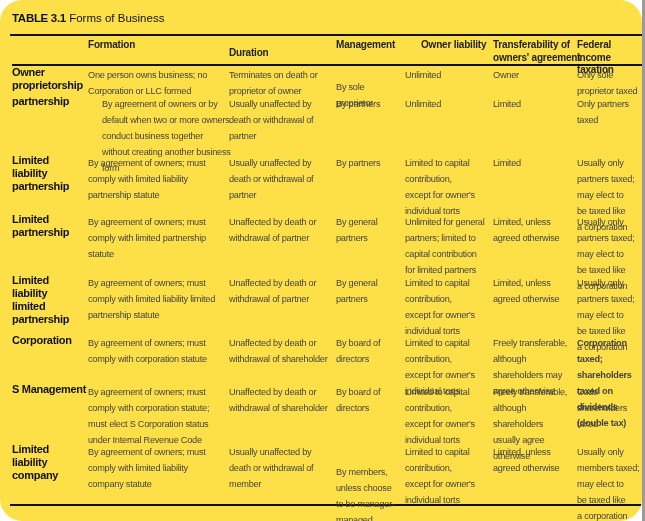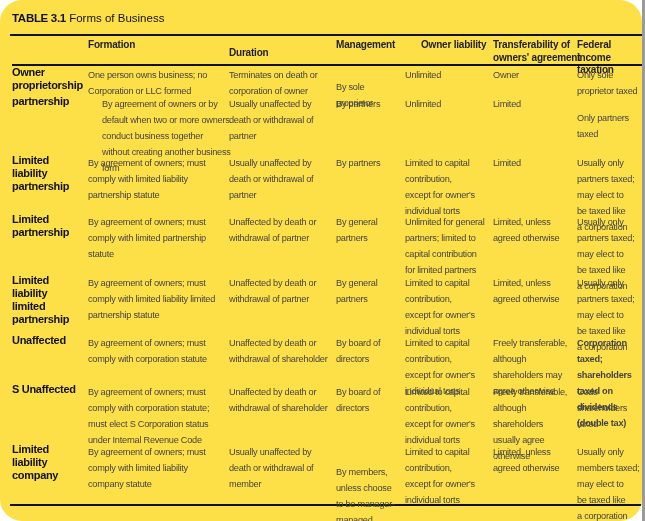--- a/index.html
+++ b/index.html
@@ -44,42 +44,42 @@
 taxation</div>
   </div>
 
   <div id="table-body">
       <div>
         <div class="rowhead" style="top: 66px;">Owner
 proprietorship</div>
         <div class="cell" style="top: 67px; left: 88px;">One person owns business; no
 Corporation or LLC formed</div>
         <div class="cell" style="top: 67px; left: 229px;">Terminates on death or
-corporation of owner</div>
+proprietor of owner</div>
         <div class="cell" style="top: 67px; left: 336px; margin-top: 12px;">By sole
 proprietor</div>
         <div class="cell" style="top: 67px; left: 405px;">Unlimited</div>
         <div class="cell" style="top: 67px; left: 493px;">Owner</div>
         <div class="cell" style="top: 67px; left: 577px;">Only sole
 proprietor taxed</div>
       </div>
       <div>
         <div class="rowhead" style="top: 95px;">partnership</div>
         <div class="cell" style="top: 96px; left: 88px; margin-left: 14px;">By agreement of owners or by
 default when two or more owners
 conduct business together
 without creating another business
 form</div>
         <div class="cell" style="top: 96px; left: 229px;">Usually unaffected by
 death or withdrawal of
 partner</div>
         <div class="cell" style="top: 96px; left: 336px;">By partners</div>
         <div class="cell" style="top: 96px; left: 405px;">Unlimited</div>
         <div class="cell" style="top: 96px; left: 493px;">Limited</div>
-        <div class="cell" style="top: 110px; left: 577px;">Only partners
+        <div class="cell" style="top: 96px; left: 577px;">Only partners
 taxed</div>
       </div>
       <div>
         <div class="rowhead" style="top: 154px;">Limited
 liability
 partnership</div>
         <div class="cell" style="top: 155px; left: 88px;">By agreement of owners; must
 comply with limited liability
 partnership statute</div>
         <div class="cell" style="top: 155px; left: 229px;">Usually unaffected by
@@ -137,42 +137,42 @@
 individual torts</div>
         <div class="cell" style="top: 275px; left: 493px;">Limited, unless
 agreed otherwise</div>
         <div class="cell" style="top: 275px; left: 577px;">Usually only
 partners taxed;
 may elect to
 be taxed like
 a corporation</div>
       </div>
       <div>
-        <div class="rowhead" style="top: 334px;">Unaffected</div>
+        <div class="rowhead" style="top: 334px;">Corporation</div>
         <div class="cell" style="top: 335px; left: 88px;">By agreement of owners; must
 comply with corporation statute</div>
         <div class="cell" style="top: 335px; left: 229px;">Unaffected by death or
 withdrawal of shareholder</div>
         <div class="cell" style="top: 335px; left: 336px;">By board of
 directors</div>
         <div class="cell" style="top: 335px; left: 405px;">Limited to capital
 contribution,
 except for owner's
 individual torts</div>
         <div class="cell" style="top: 335px; left: 493px;">Freely transferable,
 although
 shareholders may
 agree otherwise</div>
         <div class="cell" style="top: 335px; left: 577px; font-weight: bold;">Corporation taxed;
 shareholders
 taxed on dividends
 (double tax)</div>
       </div>
       <div>
-        <div class="rowhead" style="top: 383px;">S Unaffected</div>
+        <div class="rowhead" style="top: 383px;">S Management</div>
         <div class="cell" style="top: 384px; left: 88px;">By agreement of owners; must
 comply with corporation statute;
 must elect S Corporation status
 under Internal Revenue Code</div>
         <div class="cell" style="top: 384px; left: 229px;">Unaffected by death or
 withdrawal of shareholder</div>
         <div class="cell" style="top: 384px; left: 336px;">By board of
 directors</div>
         <div class="cell" style="top: 384px; left: 405px;">Limited to capital
 contribution,

